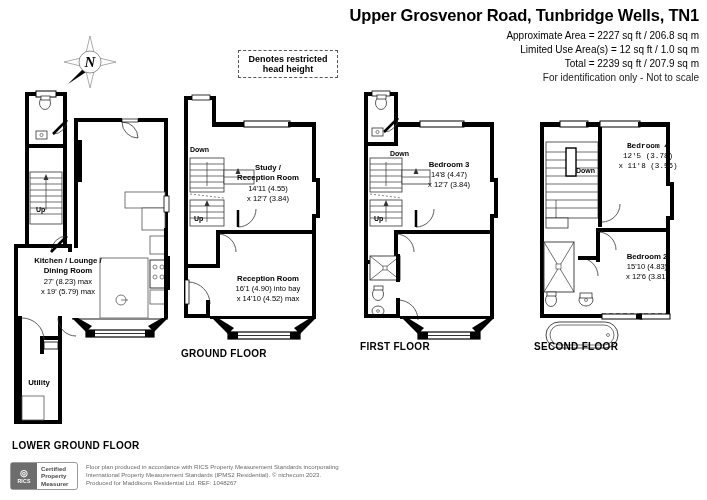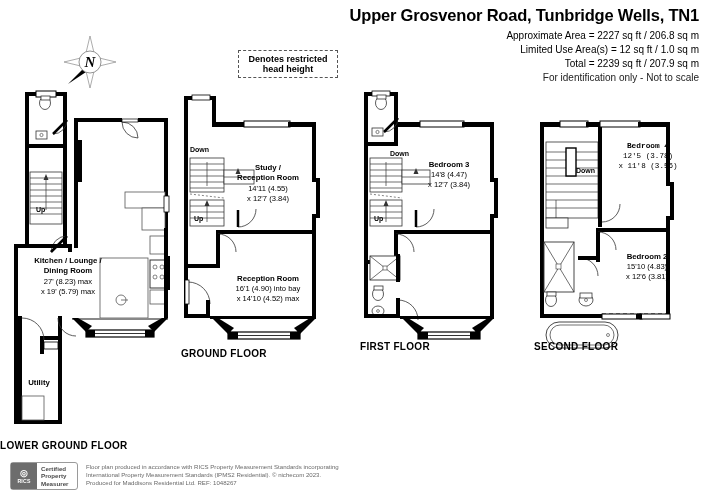--- a/index.html
+++ b/index.html
@@ -85,21 +85,21 @@
     width: 707px;
     height: 460px;
   }
   .floor-label {
     position: absolute;
     font-size: 10px;
     font-weight: bold;
     letter-spacing: 0.3px;
     white-space: nowrap;
   }
-  #label-lower  { left: 0;  top: 440px; }
+  #label-lower  { left: 12px;  top: 440px; }
   #label-ground { left: 181px; top: 348px; }
   #label-first  { left: 360px; top: 341px; }
   #label-second { left: 534px; top: 341px; }
 
   
   .room {
     position: absolute;
     text-align: center;
     font-size: 7.6px;
     line-height: 1.32;

